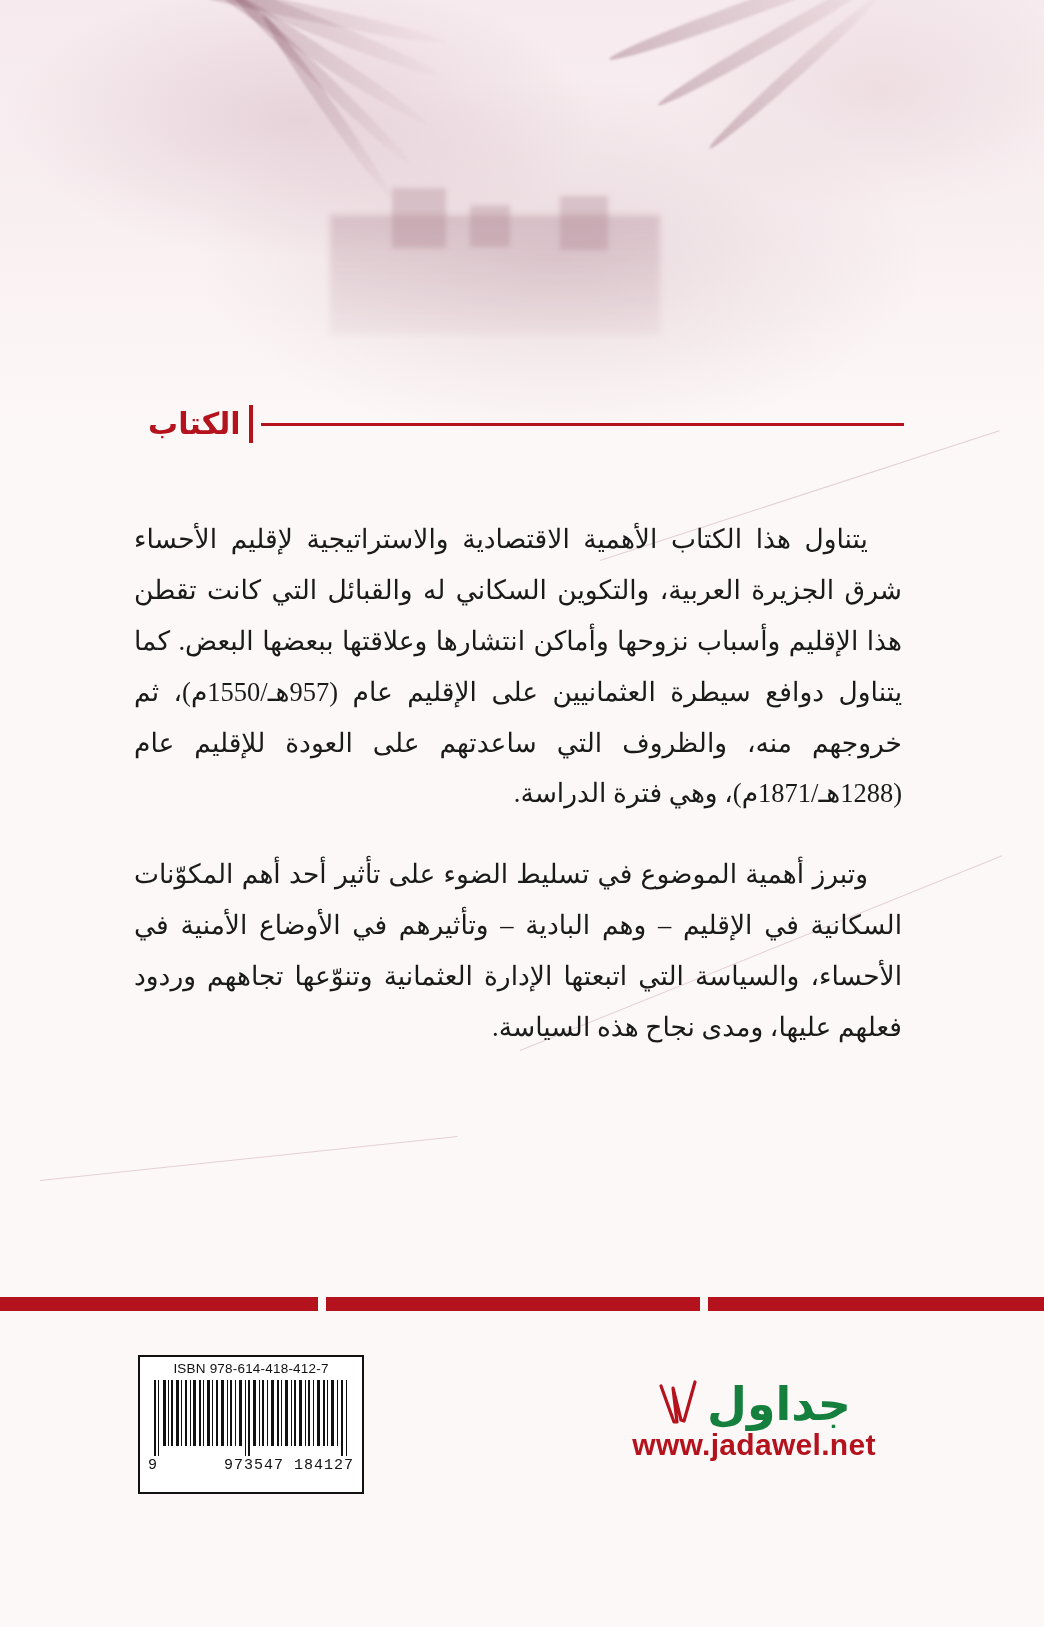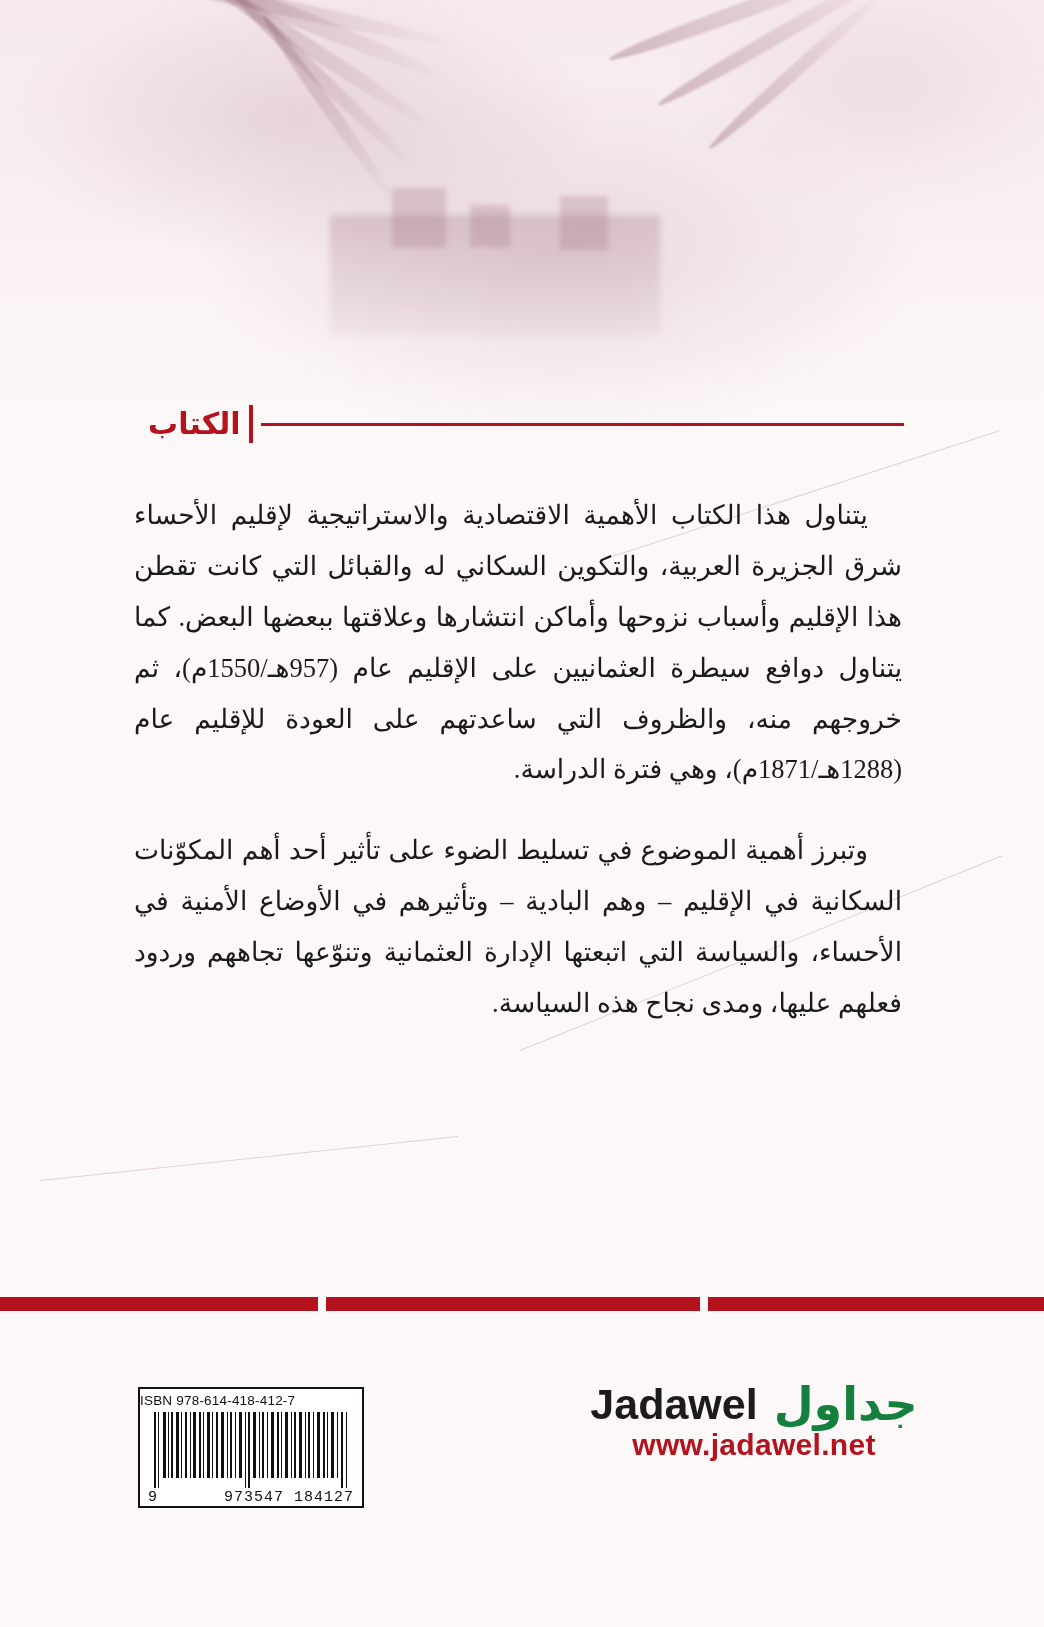--- a/index.html
+++ b/index.html
@@ -87,21 +87,21 @@
   }
   .heading-rule {
     flex: 1 1 auto;
     height: 3px;
     background: #b4121c;
   }
 
   
   .body-text {
     position: absolute;
-    top: 490px;
+    top: 514px;
     right: 142px;
     width: 768px;
     color: #1a1a1a;
     font-size: 26.5px;
     line-height: 1.92;
     text-align: justify;
     text-justify: inter-word;
   }
   .body-text p {
     margin: 0 0 30px 0;
@@ -127,24 +127,23 @@
   }
 
   
   .isbn-block {
     position: absolute;
     left: 138px;
     top: 1355px;
     width: 222px;
     background: #ffffff;
     border: 2px solid #111;
-    padding: 4px 0 0 0;
-    text-align: left;
+    padding: 4px 0 18px 0;
+    text-align: center;
     font-family: "Liberation Sans", sans-serif;
-    margin-top: 32px;
   }
   .isbn-text {
     font-size: 13.5px;
     letter-spacing: 0.2px;
     color: #111;
     margin-bottom: 4px;
   }
   .barcode {
     height: 76px;
     margin: 0 10px;
@@ -303,18 +302,17 @@
       <span>973547 184127</span>
     </div>
   </div>
 
   <div class="publisher">
     <div class="pub-name-row">
       <span class="pub-ar">جداول</span>
       <svg class="pub-check" viewBox="0 0 42 48">
         <path d="M4 6 L17 42 L20 42 L16 8 L24 40 L27 41 L38 2" fill="none" stroke="#b4121c" stroke-width="3.2" stroke-linecap="round" stroke-linejoin="round"></path>
       </svg>
-      <span class="pub-en">Jadawel</span>
     </div>
     <div class="pub-url">www.jadawel.net</div>
   </div>
 
 </div>
 
 </body></html>

